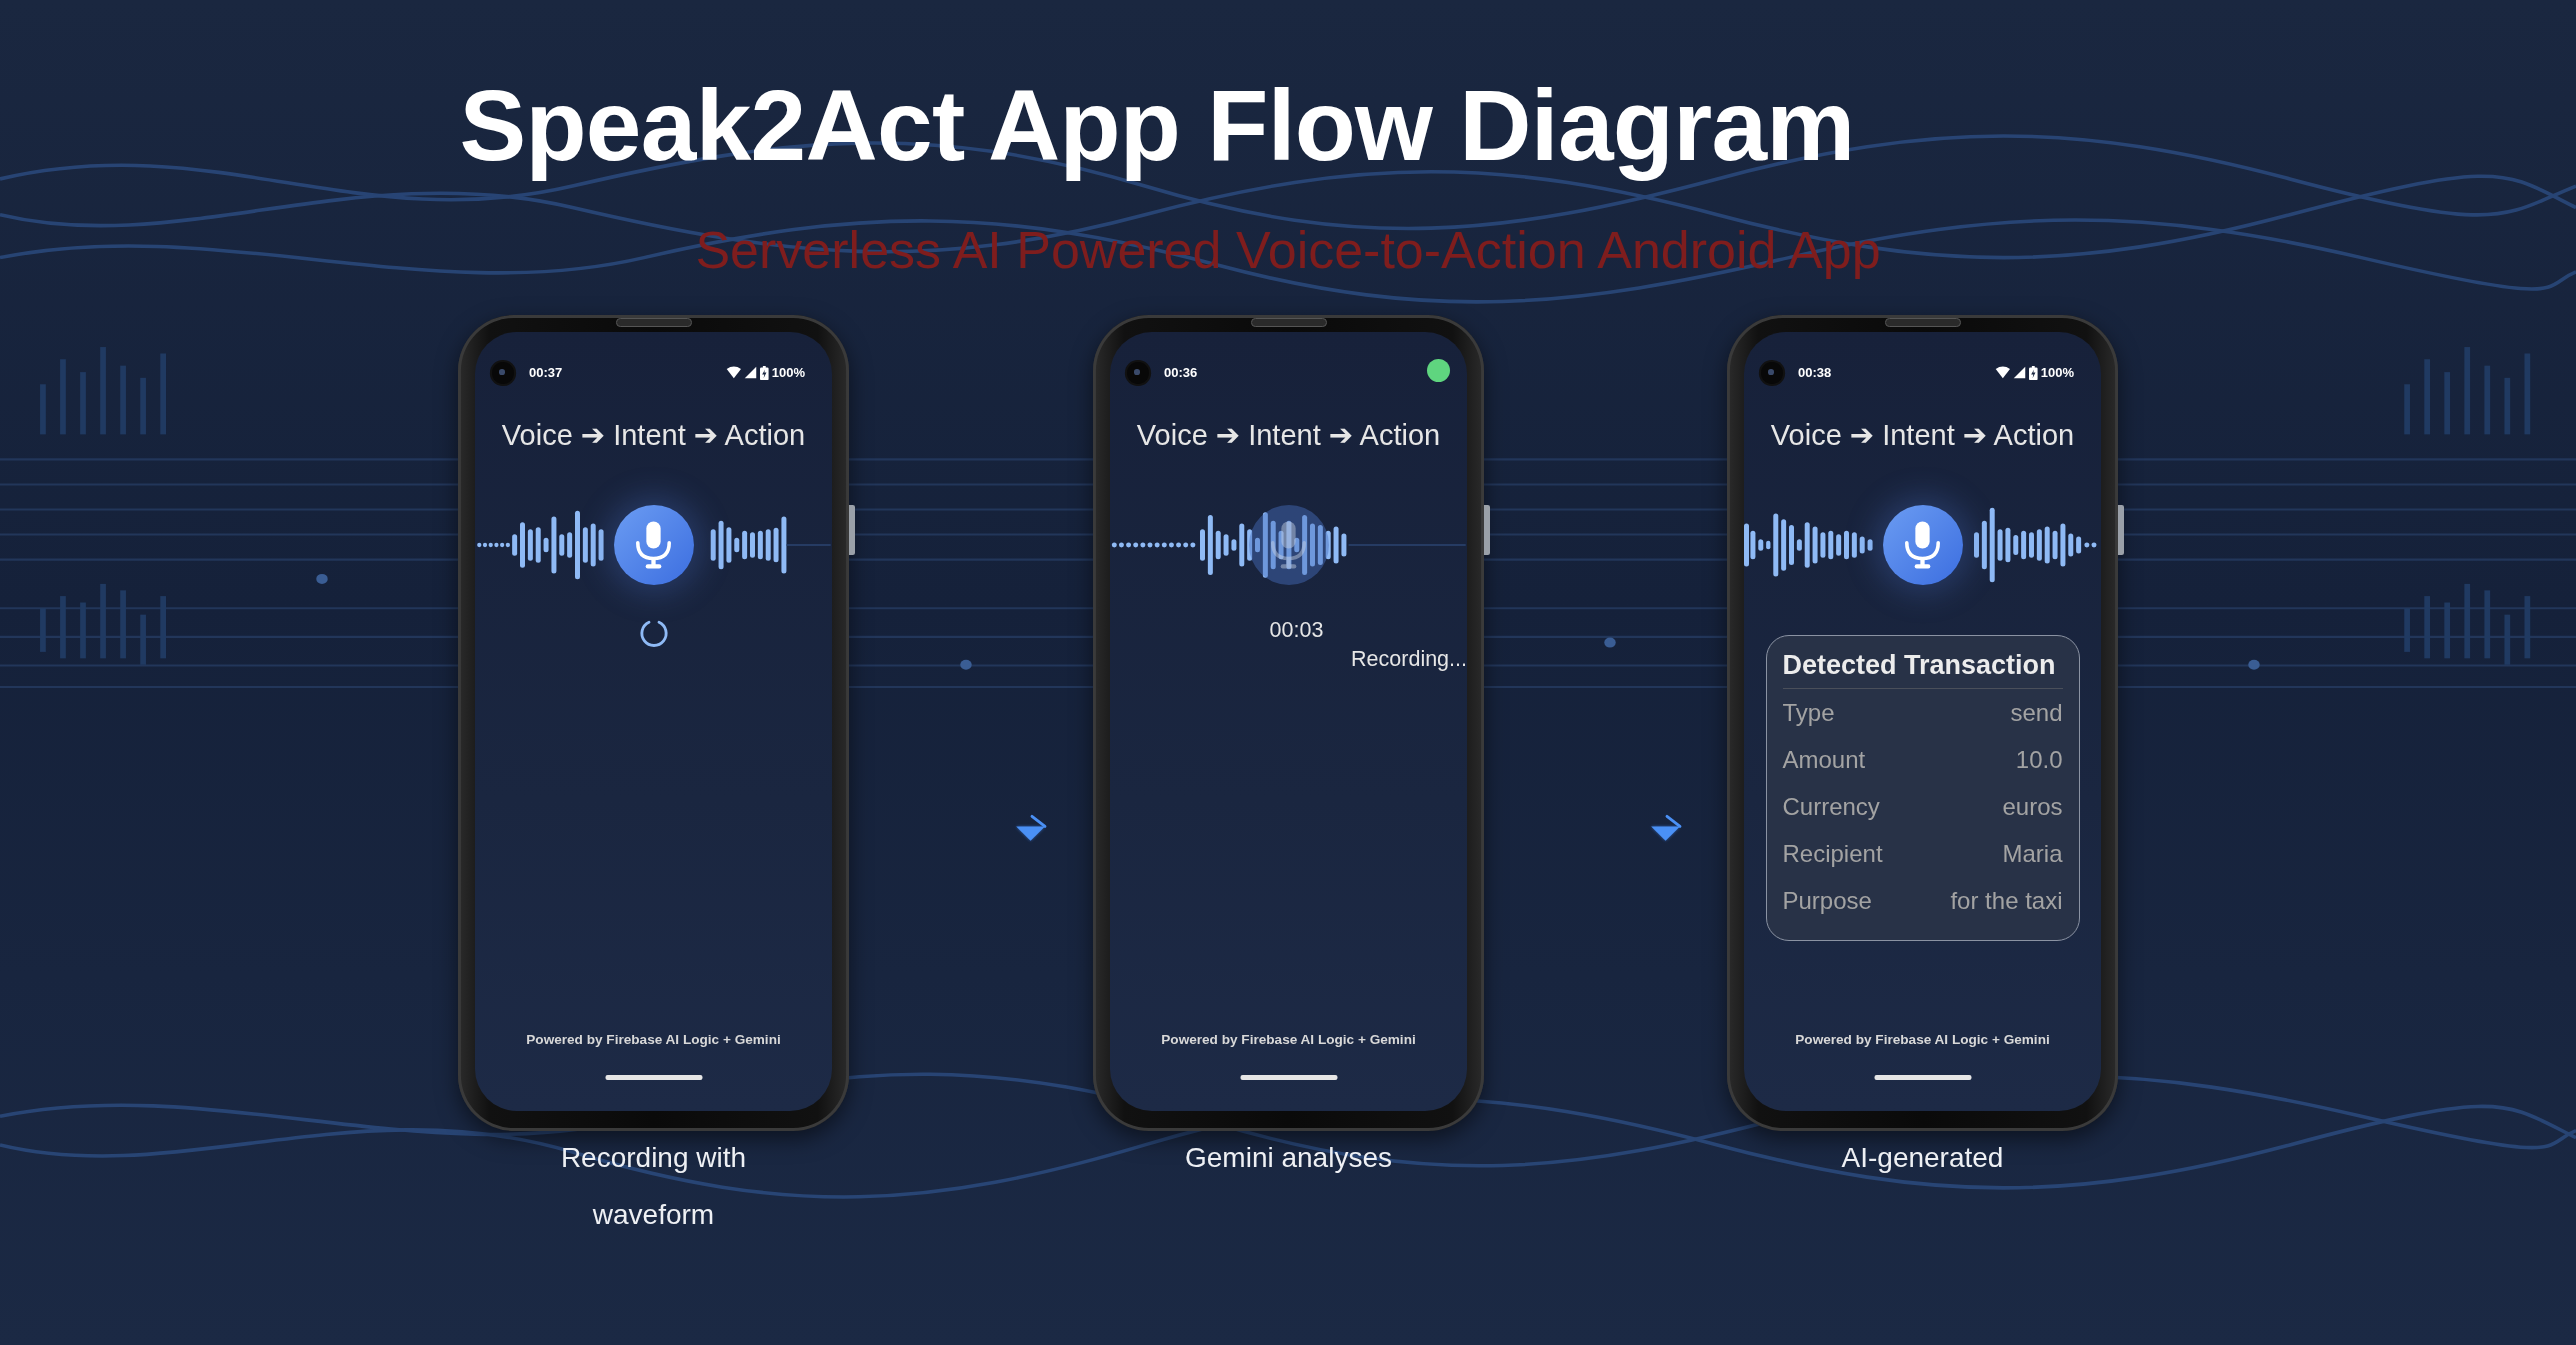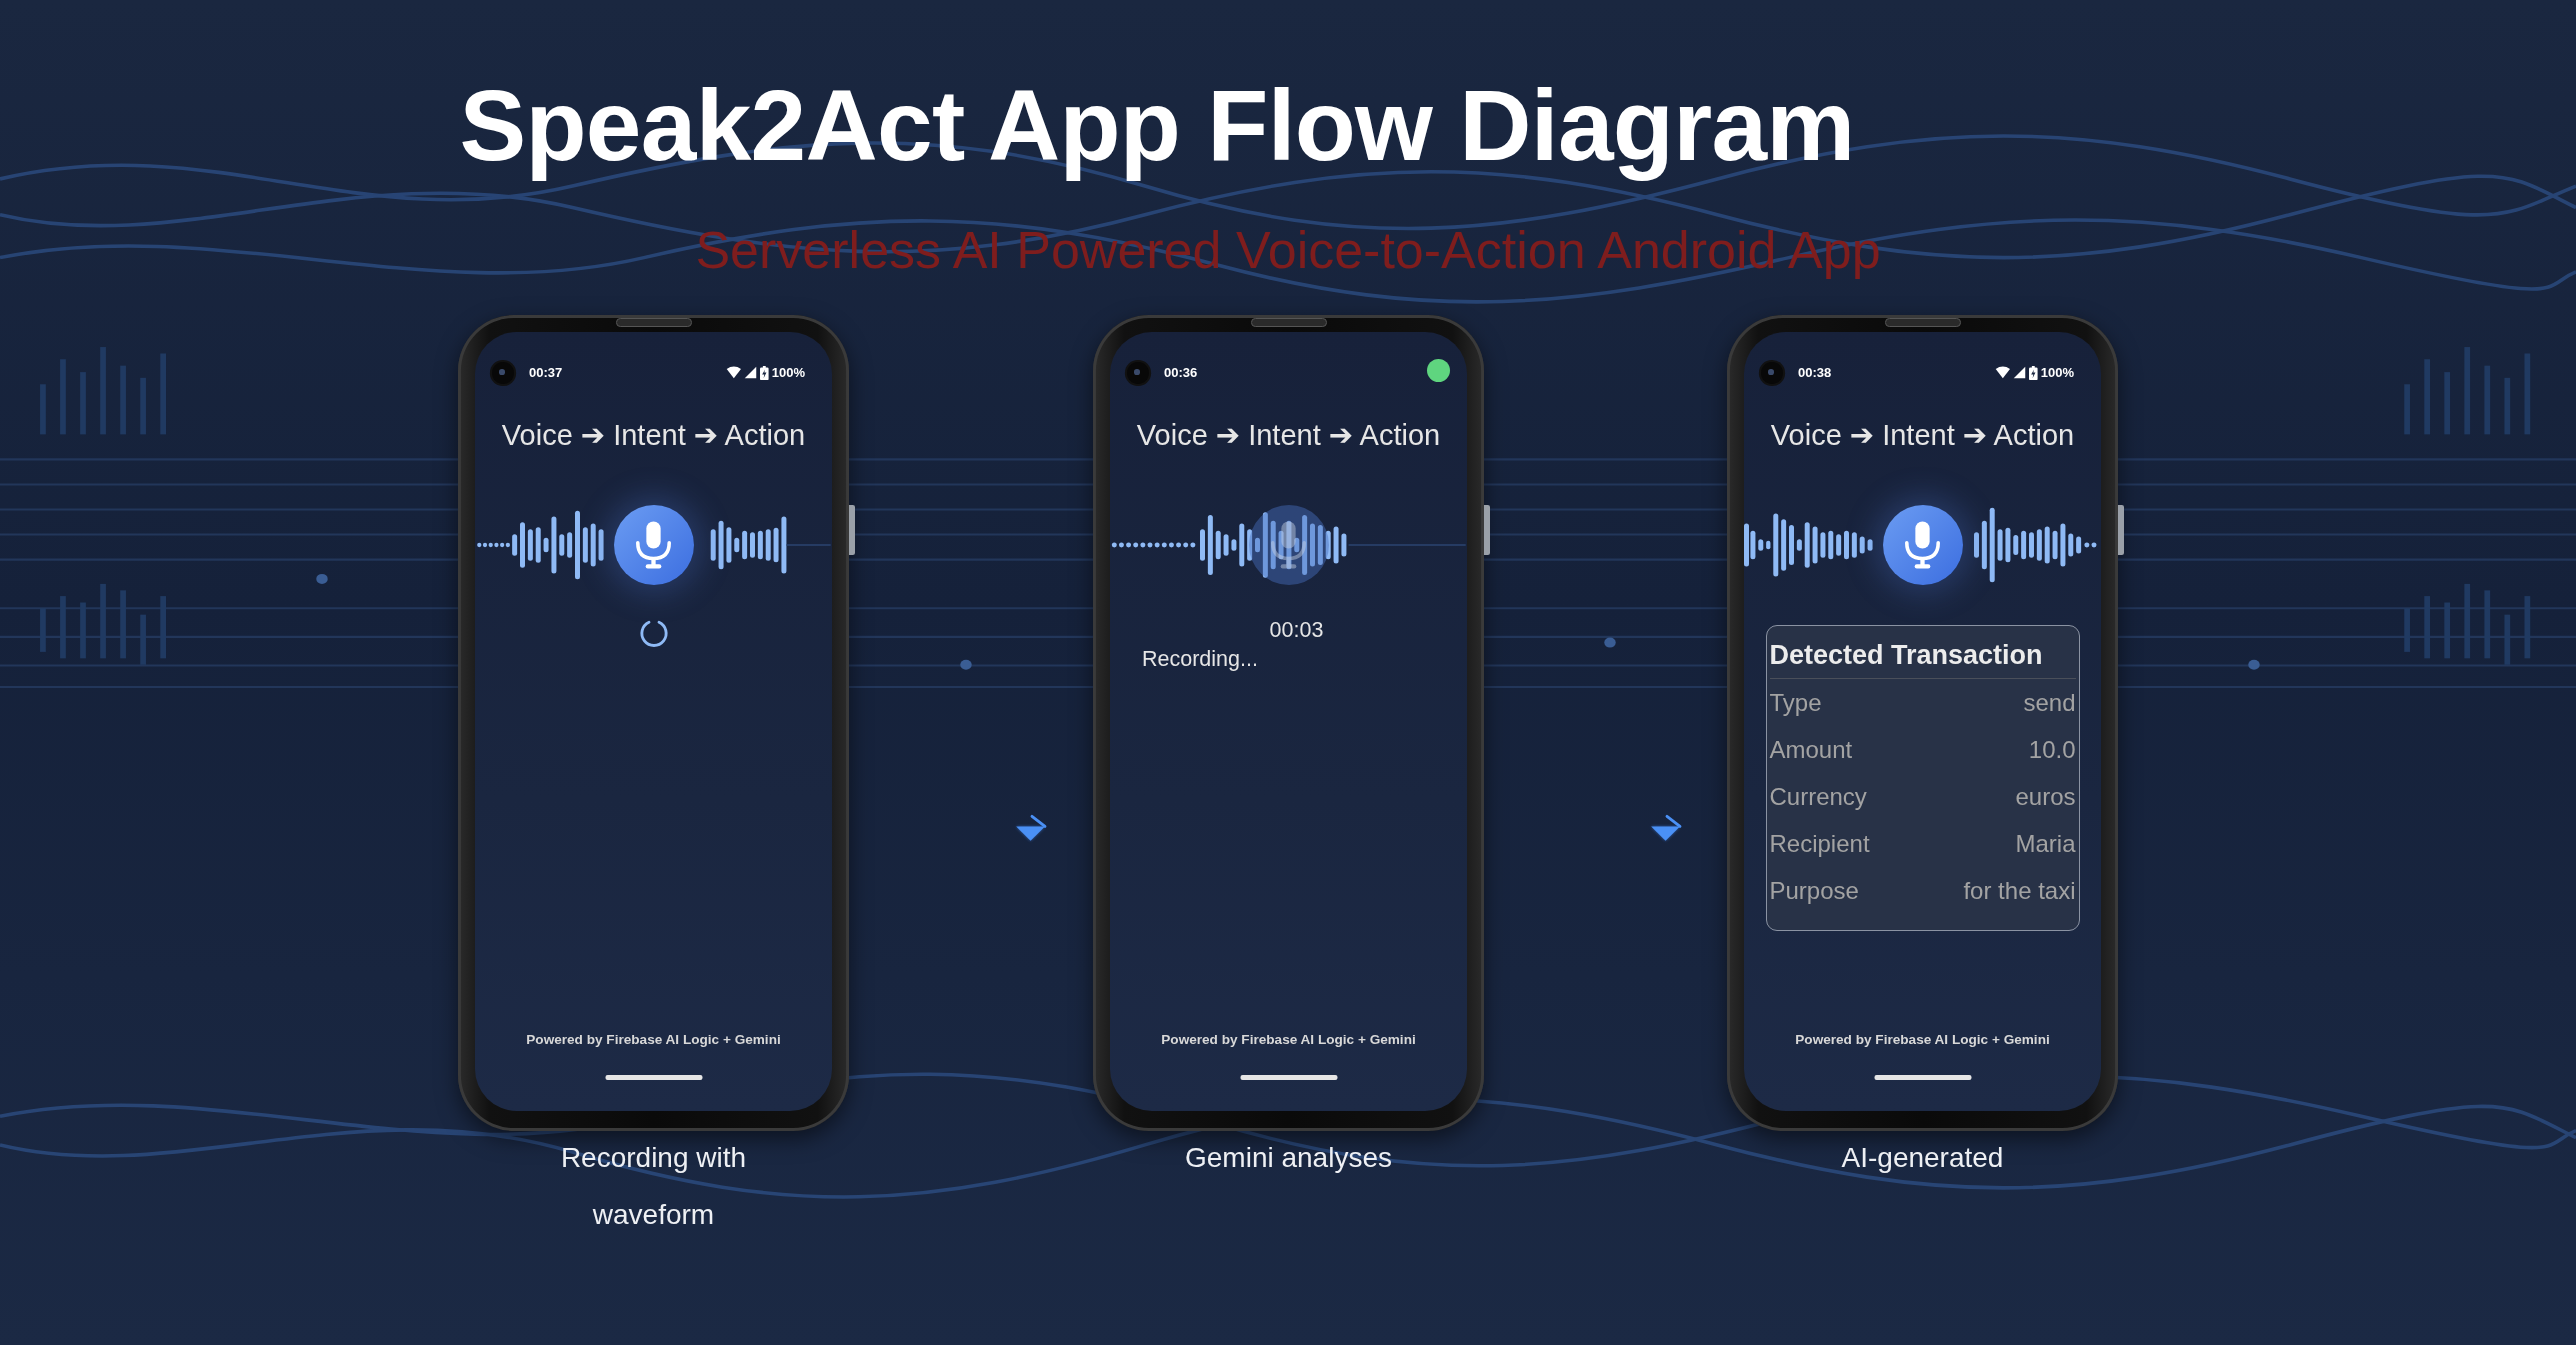--- a/index.html
+++ b/index.html
@@ -22,22 +22,22 @@
   .time{position:absolute;left:54px;top:7.2px;}
   .sys-icons{position:absolute;right:27px;top:7.2px;display:flex;align-items:center;gap:2.9px;}
   .rec-dot{position:absolute;right:17px;top:1.4px;width:23px;height:23px;border-radius:50%;background:#5fd57f;}
   .heading{position:absolute;top:86px;left:0;right:0;text-align:center;font-size:29px;color:#e6e6e6;}
   .wave{position:absolute;top:163px;left:0;right:0;height:100px;}
   .mic{position:absolute;top:173px;left:50%;transform:translateX(-50%);width:80px;height:80px;border-radius:50%;
     background:linear-gradient(135deg,#6b9cf2,#3c6ee0);box-shadow:0 0 29px 10px rgba(80,120,210,0.25);display:flex;align-items:center;justify-content:center;}
   .mic.faded{background:rgba(70,110,190,0.45);box-shadow:none;}
   .spinner{position:absolute;top:286px;left:50%;transform:translateX(-50%);width:30px;height:30px;}
   .timer{position:absolute;top:286px;left:0;right:0;text-align:center;font-size:21.5px;color:#e6e6e6;padding-left:16px;}
-  .recording{position:absolute;top:315px;left:0;right:0;text-align:left;font-size:21.5px;color:#e6e6e6;margin-left:32px;}
-  .card{position:absolute;top:293px;left:21.5px;right:21.5px;height:306px;border-radius:11px;background:#283247;border:1.4px solid #8b93a3;padding:0 3px;box-sizing:border-box;}
+  .recording{position:absolute;top:315px;left:0;right:0;text-align:right;font-size:21.5px;color:#e6e6e6;}
+  .card{position:absolute;top:303px;left:21.5px;right:21.5px;height:306px;border-radius:23px;background:#283247;border:1.4px solid #8b93a3;padding:0 16px;box-sizing:border-box;}
   .card h3{margin:0;padding-top:14.3px;font-size:27px;font-weight:700;color:#ececec;height:53px;box-sizing:border-box;border-bottom:0.7px solid #4a4f5a;}
   .row{display:flex;justify-content:space-between;font-size:24px;color:#a3a3a3;height:47px;align-items:center;gap:22px;}
   .footer{position:absolute;bottom:64px;left:0;right:0;text-align:center;font-size:13.6px;font-weight:700;color:#d8d8d8;}
   .home{position:absolute;bottom:31.5px;left:50%;transform:translateX(-50%);width:97px;height:4.3px;border-radius:2.1px;background:#e6e6e6;}
   .caption{position:absolute;top:1129px;width:501px;text-align:center;font-size:28px;line-height:57px;color:#eef0f4;}
   .flow-arrow{position:absolute;top:812px;width:36px;height:36px;}
 </style>
 </head>
 <body>
 

